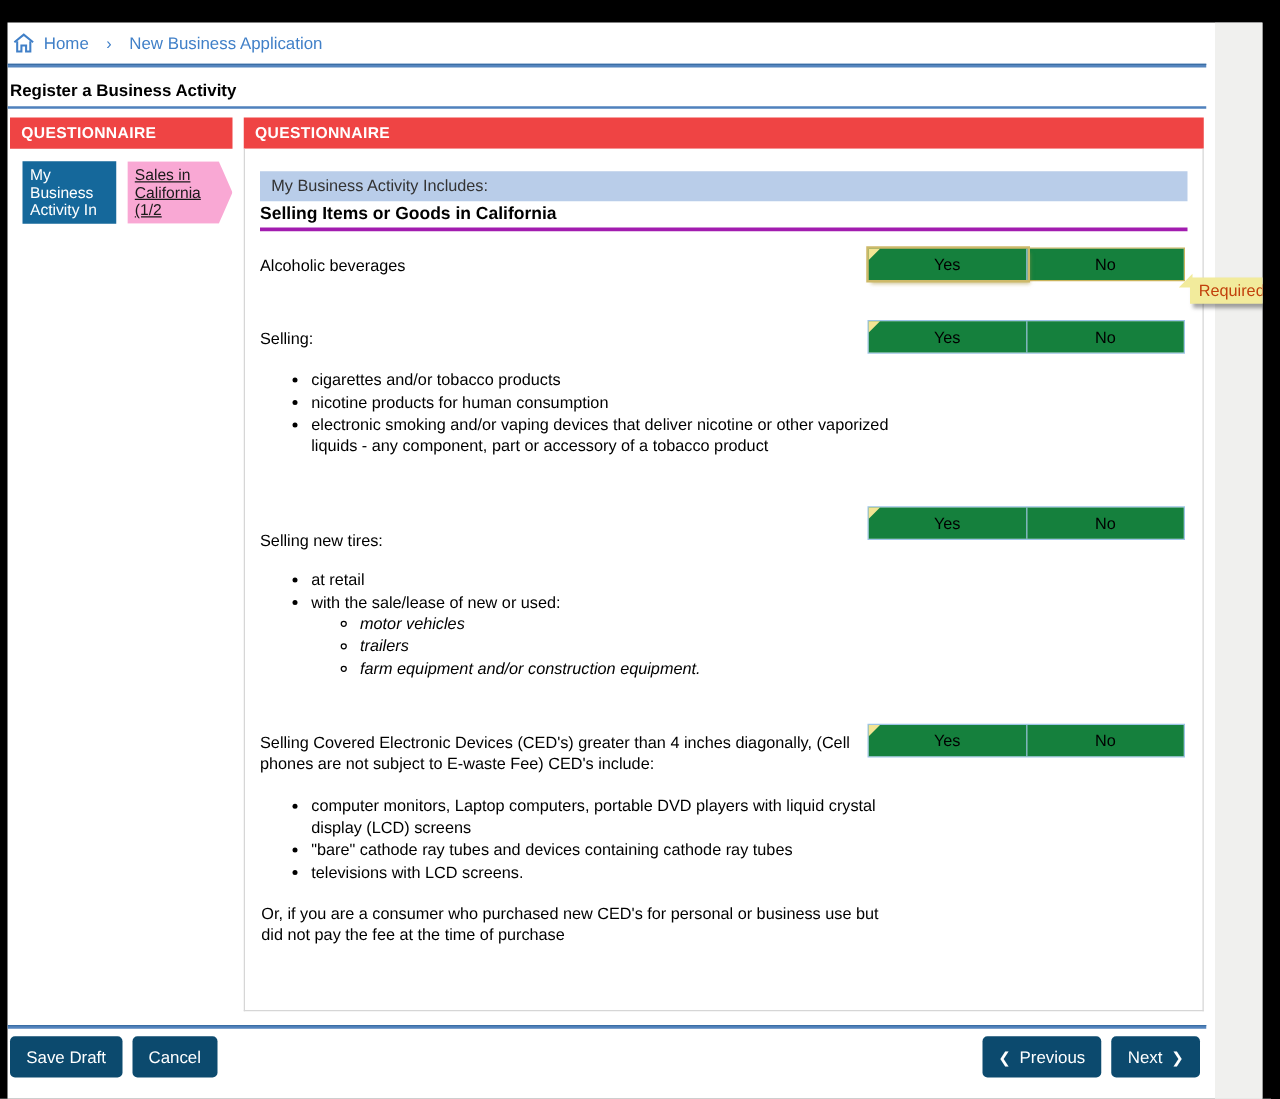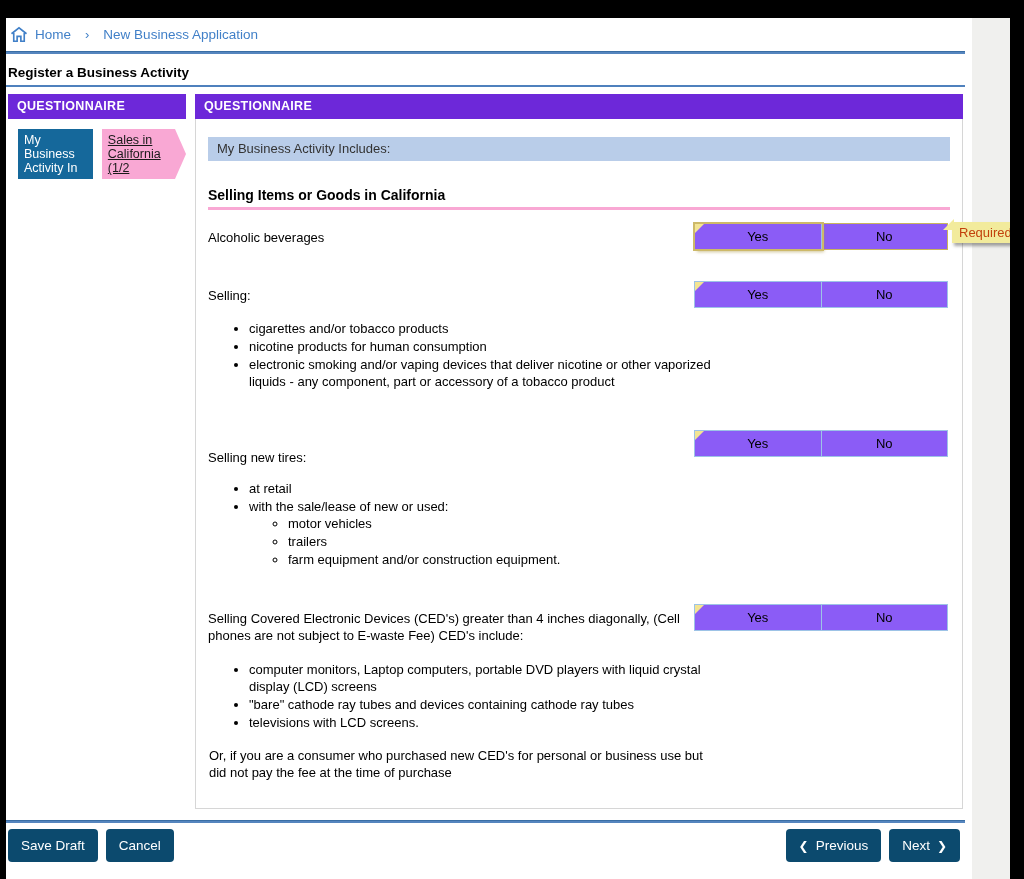--- a/index.html
+++ b/index.html
@@ -46,21 +46,21 @@
   }
   .title-rule {
     margin-top:5px;
     width:959px; height:2px;
     background:#4f81bd;
   }
   
   .layout { display:flex; margin-top:7px; }
   .sidebar { width:178px; margin-left:2px; flex-shrink:0; }
   .bar-header {
-    background:#6d28d9; color:#fff;
+    background:#ef4444; color:#fff;
     font-weight:bold; font-size:12.5px;
     padding:5px 9px 6px 9px;
     letter-spacing:.3px;
   }
   .sidebar-items { margin-top:10px; padding-left:10px; display:flex; flex-direction:row; gap:9px; }
   .sidebar-item { font-size:12.5px; padding:4px 6px; cursor:pointer; }
   .sidebar-item.active { background:#15689b; color:#fff; }
   .sidebar-item.step {
     background:#f9a8d4; color:#1a1a1a;
     padding-right:16px;
@@ -74,61 +74,61 @@
     background:#fff;
     padding:18px 12px 14px 12px;
     height:690px;
   }
   .section-bar {
     background:#b9cde9; color:#333;
     font-size:13px;
     padding:4px 9px 5px 9px;
   }
   .section-title {
-    margin-top:26px;
+    margin-top:1px;
     font-size:14px; font-weight:bold;
     padding-bottom:4px;
-    border-bottom:3px solid #f9a8d4;
+    border-bottom:3px solid #a21caf;
   }
   
   .q-row { display:flex; align-items:flex-start; }
   .q-label { width:500px; font-size:13px; line-height:17px; padding-top:6px; }
   .q-label.lowered { padding-top:19px; }
   .q-buttons { margin-left:auto; margin-right:2px; }
   .btn-group {
     display:flex; width:254px; height:27px;
     border:1px solid #9dc3e6;
     background:#fff;
     position:relative;
   }
   .yn-btn {
     flex:1; display:flex; align-items:center; justify-content:center;
     font-size:13px; color:#000; cursor:pointer;
-    position:relative; background:#8b5cf6;
+    position:relative; background:#15803d;
   }
   .yn-btn.yes { border-right:1px solid #9dc3e6; }
   .yn-btn.yes::before {
     content:''; position:absolute; top:0; left:0;
     border-top:9px solid #f3e493;
     border-right:9px solid transparent;
   }
   .btn-group.focused { border-color:#c9b45d; }
   .btn-group.focused .yn-btn.yes {
     box-shadow: 0 0 0 2px #cdb969, 2px 3px 3px rgba(170,150,70,.55);
     z-index:1;
   }
   .bullets {
     margin:12px 0 0 0; padding-left:41px;
     font-size:13px; line-height:17px;
     width:505px;
   }
   .bullets li { margin-bottom:1px; }
   .sub-bullets {
     list-style:circle;
-    margin:0; padding-left:39px;
+    margin:0; padding-left:39px;font-style:italic;
   }
   .note {
     margin-top:16px; margin-left:1px;
     font-size:13px; line-height:17px;
     width:505px;
   }
   .mt-q2 { margin-top:31px; }
   .mt-q3 { margin-top:40px; }
   .mt-q4 { margin-top:36px; }
   .mt-b3 { margin-top:14px; }

